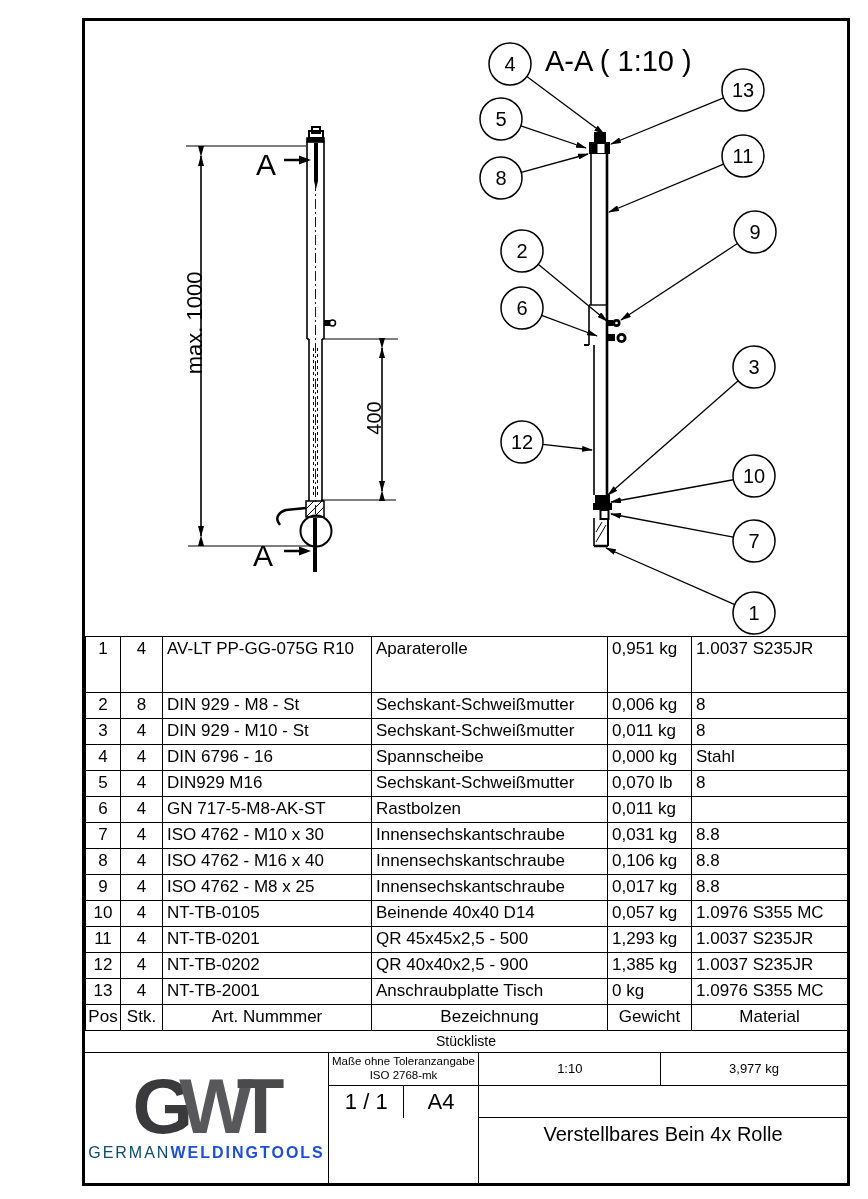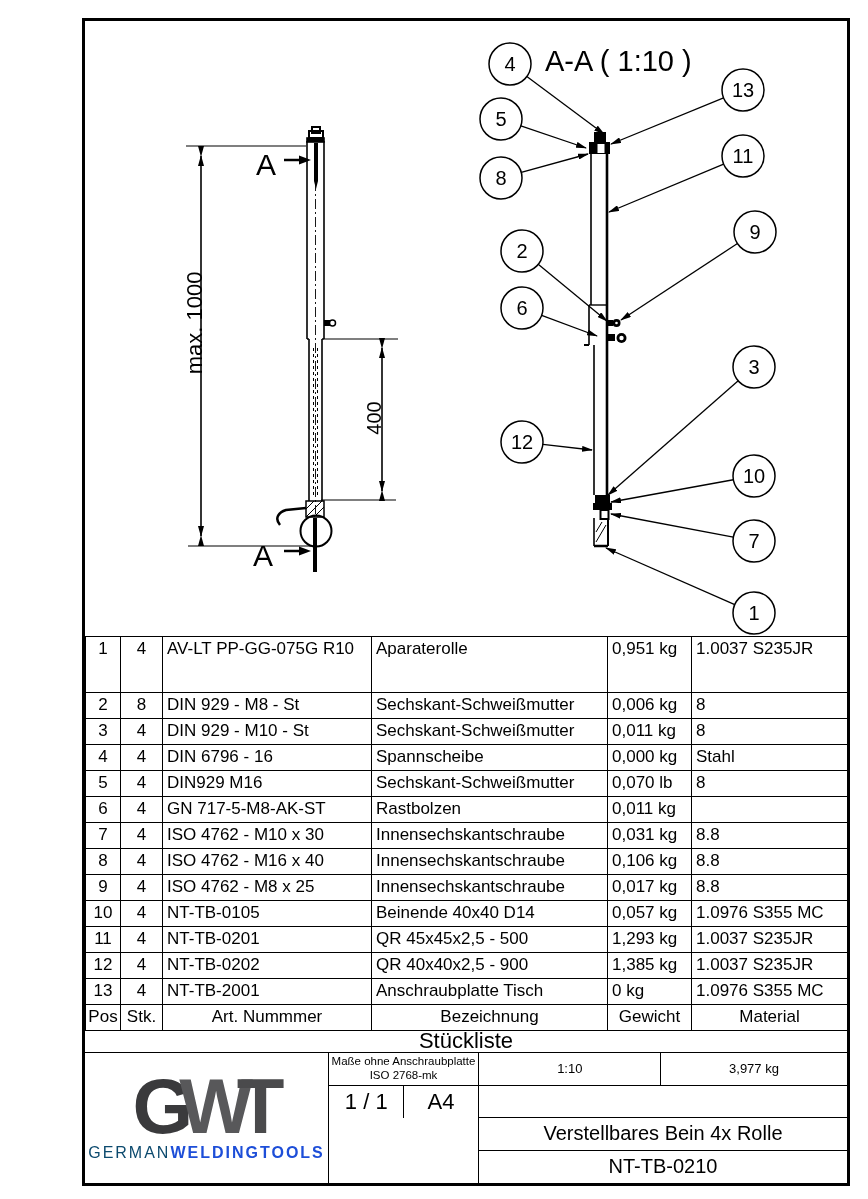--- a/index.html
+++ b/index.html
@@ -10,21 +10,21 @@
 
   
   .bom{position:absolute;left:0;top:615px;width:762px;border-collapse:collapse;table-layout:fixed;font-size:17px;}
   .bom td{border:1.4px solid #000;padding:0 4px;overflow:hidden;white-space:normal;line-height:1.45;vertical-align:top;}
   .bom tr{height:26px;}
   .bom tr.first{height:56px;}
   .bom tr.hdr{height:26px;margin-left:47px;}
   .bom tr.hdr td{text-align:center;vertical-align:middle;padding:0 2px;}
   .bom td.c{text-align:center;}
   .stueck{position:absolute;left:0;top:1009px;width:762px;height:23px;border-bottom:1.6px solid #000;
-          display:flex;align-items:center;justify-content:center;font-size:22px;box-sizing:border-box;}
+          display:flex;align-items:center;justify-content:center;font-size:14px;box-sizing:border-box;}
 
   
   .tblock{position:absolute;left:0;top:1032px;width:762px;height:130px;display:grid;grid-template-columns:243px 150px 369px;box-sizing:border-box;}
   .tb-logo{display:flex;flex-direction:column;align-items:center;justify-content:center;overflow:hidden;}
   .gwt{font-weight:700;font-size:78px;line-height:72px;letter-spacing:-4px;display:flex;margin-top:-4px;}
   .gwt .g{color:#3a3a3c;}
   .gwt .w{color:#58585a;margin-left:-10px;}
   .gwt .t{color:#4a4a4c;margin-left:-12px;}
   .gwt-sub{font-size:16px;letter-spacing:2px;margin-top:2px;white-space:nowrap;}
   .gwt-sub .light{color:#0c4a6e;}
@@ -333,32 +333,31 @@
         <span class="w">W</span>
         <span class="t">T</span>
       </div>
       <div class="gwt-sub">
         <span class="light">GERMAN</span><span class="bold">WELDINGTOOLS</span>
       </div>
     </div>
 
     <div class="tb-mid">
       <div class="tol">
-        <span>Maße ohne Anschraubplatte</span>
+        <span>Maße ohne Toleranzangabe</span>
         <span>ISO 2768-mk</span>
       </div>
       <div class="mid-bottom">
         <div>1 / 1</div>
         <div>A4</div>
       </div>
     </div>
 
     <div class="tb-right">
       <div class="r-top">
         <div>1:10</div>
         <div>3,977 kg</div>
       </div>
       <div></div>
       <div class="r-title">Verstellbares Bein 4x Rolle</div>
-      <div class="r-partno">NT-TB-0210</div>
     </div>
   </div>
 </div>
 
 </body></html>

